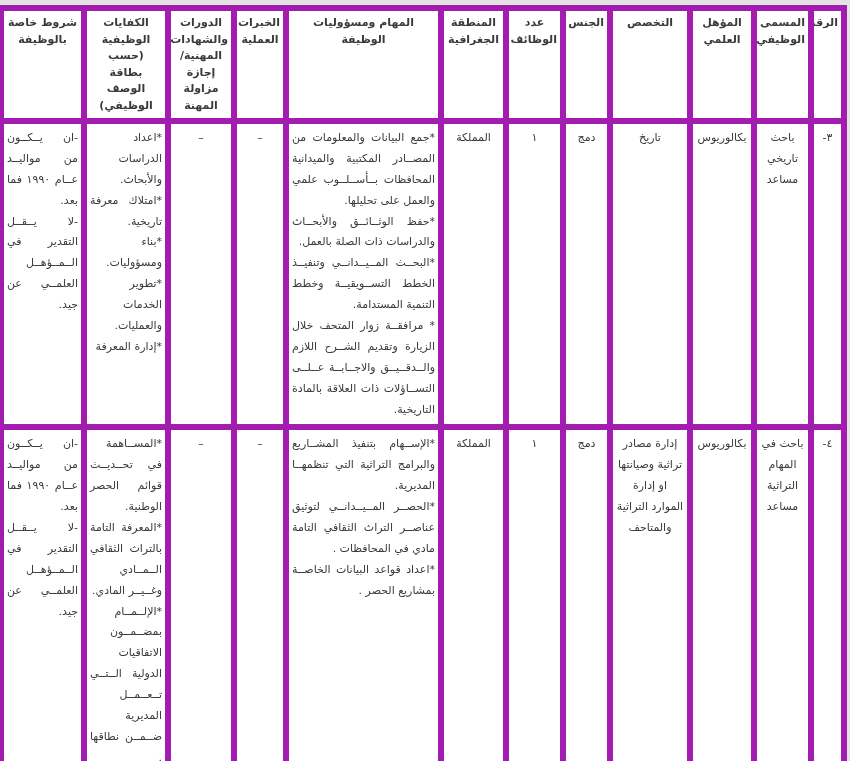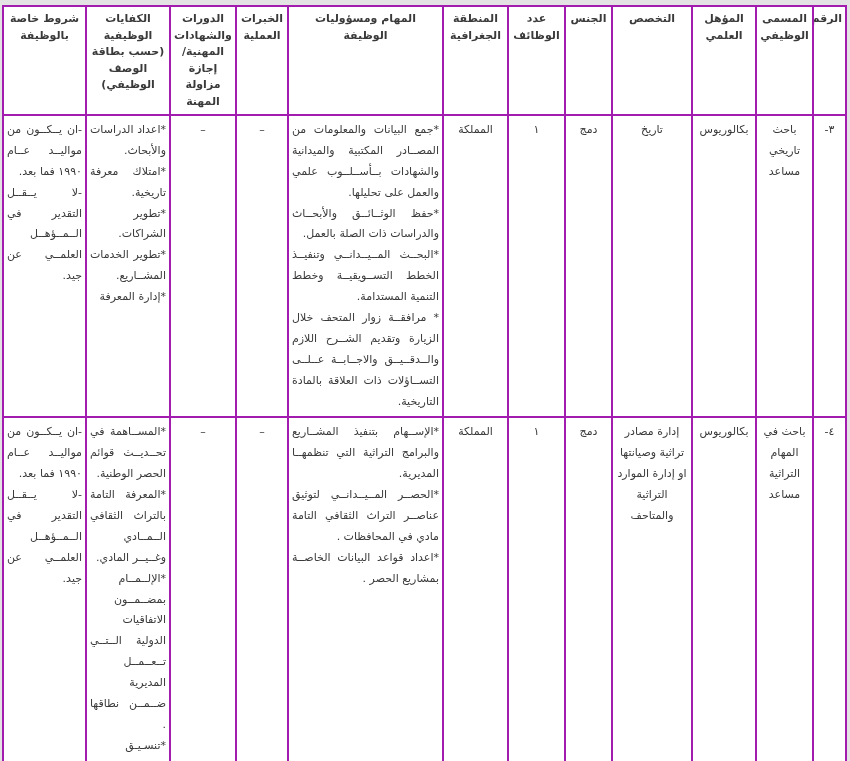--- a/index.html
+++ b/index.html
@@ -15,21 +15,21 @@
   }
   table.jobs{
     width:843px;
     border-collapse:collapse;
     table-layout:fixed;
     background:#ffffff;
     direction:rtl;
     border:1px solid #8f8f8f;
   }
   th,td{
-    border:2px solid #a21caf;
+    border:6px solid #a21caf;
     vertical-align:top;
     padding:4px 3px;
     overflow:hidden;
   }
   th{
     font-size:11px;
     font-weight:bold;
     text-align:center;
     line-height:1.5;
     background:#ffffff;
@@ -85,32 +85,32 @@
     <tbody>
       <tr class="r1">
         <td class="center"><span class="val">٣-</span></td>
         <td class="center"><span class="val">باحث تاريخي مساعد</span></td>
         <td class="center"><span class="val">بكالوريوس</span></td>
         <td class="center"><span class="val">تاريخ</span></td>
         <td class="center"><span class="val">دمج</span></td>
         <td class="center"><span class="val">١</span></td>
         <td class="center"><span class="val underline">المملكة</span></td>
         <td class="textcell">
-            <p class="line">*جمع البيانات والمعلومات من المصــادر المكتبية والميدانية والشهادات بــأســلــوب علمي والعمل على تحليلها.</p>
+            <p class="line">*جمع البيانات والمعلومات من المصــادر المكتبية والميدانية المحافظات بــأســلــوب علمي والعمل على تحليلها.</p>
             <p class="line">*حفظ الوثــائــق والأبحــاث والدراسات ذات الصلة بالعمل.</p>
             <p class="line">*البحــث المــيــدانــي وتنفيــذ الخطط التســويقيــة وخطط التنمية المستدامة.</p>
             <p class="line">* مرافقــة زوار المتحف خلال الزيارة وتقديم الشــرح اللازم والــدقــيــق والاجــابــة عــلــى التســاؤلات ذات العلاقة بالمادة التاريخية.</p>
           </td>
         <td class="center"><span class="val">–</span></td>
         <td class="center"><span class="val">–</span></td>
         <td class="textcell">
             <p class="line">*اعداد الدراسات والأبحاث.</p>
             <p class="line">*امتلاك معرفة تاريخية.</p>
-            <p class="line">*تطوير الشراكات.</p>
-            <p class="line">*تطوير الخدمات المشــاريع.</p>
+            <p class="line">*بناء ومسؤوليات.</p>
+            <p class="line">*تطوير الخدمات والعمليات.</p>
             <p class="line">*إدارة المعرفة</p>
           </td>
         <td class="textcell">
             <p class="line">-ان يــكــون من مواليــد عــام ١٩٩٠ فما بعد.</p>
             <p class="line">-لا يــقــل التقدير في الــمــؤهــل العلمــي عن جيد.</p>
           </td>
       </tr>
       <tr class="r2">
         <td class="center"><span class="val">٤-</span></td>
         <td class="center"><span class="val">باحث في المهام التراثية مساعد</span></td>

